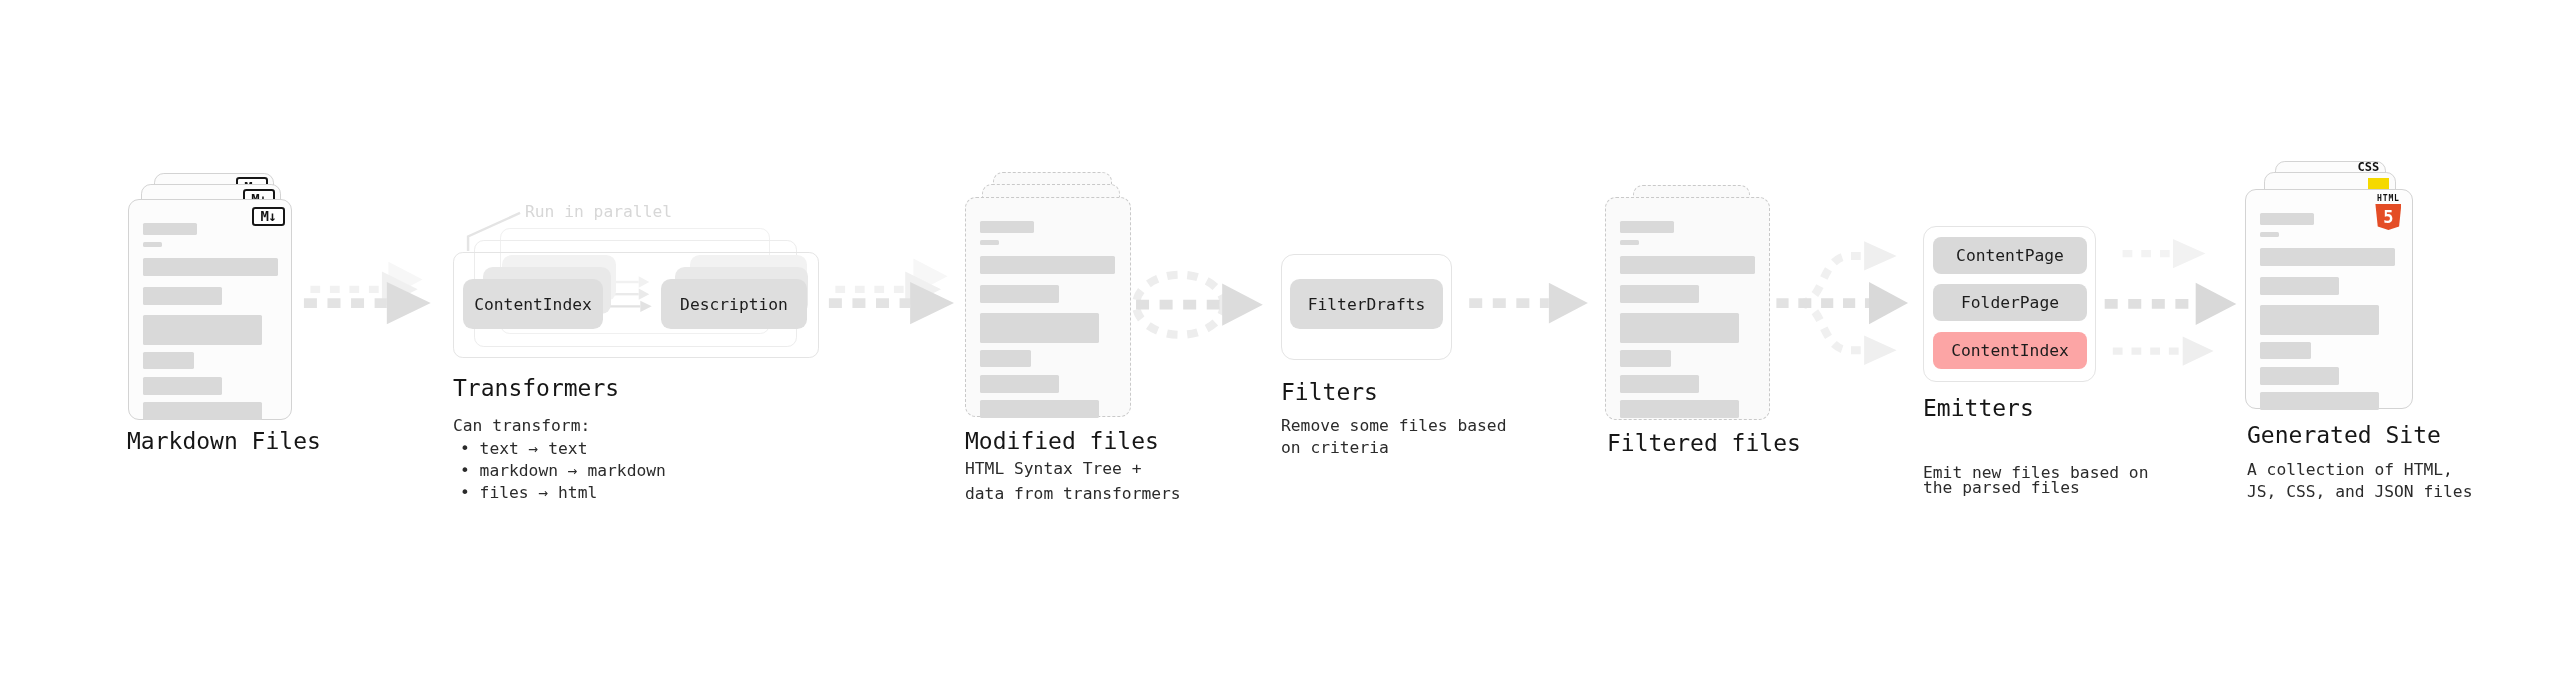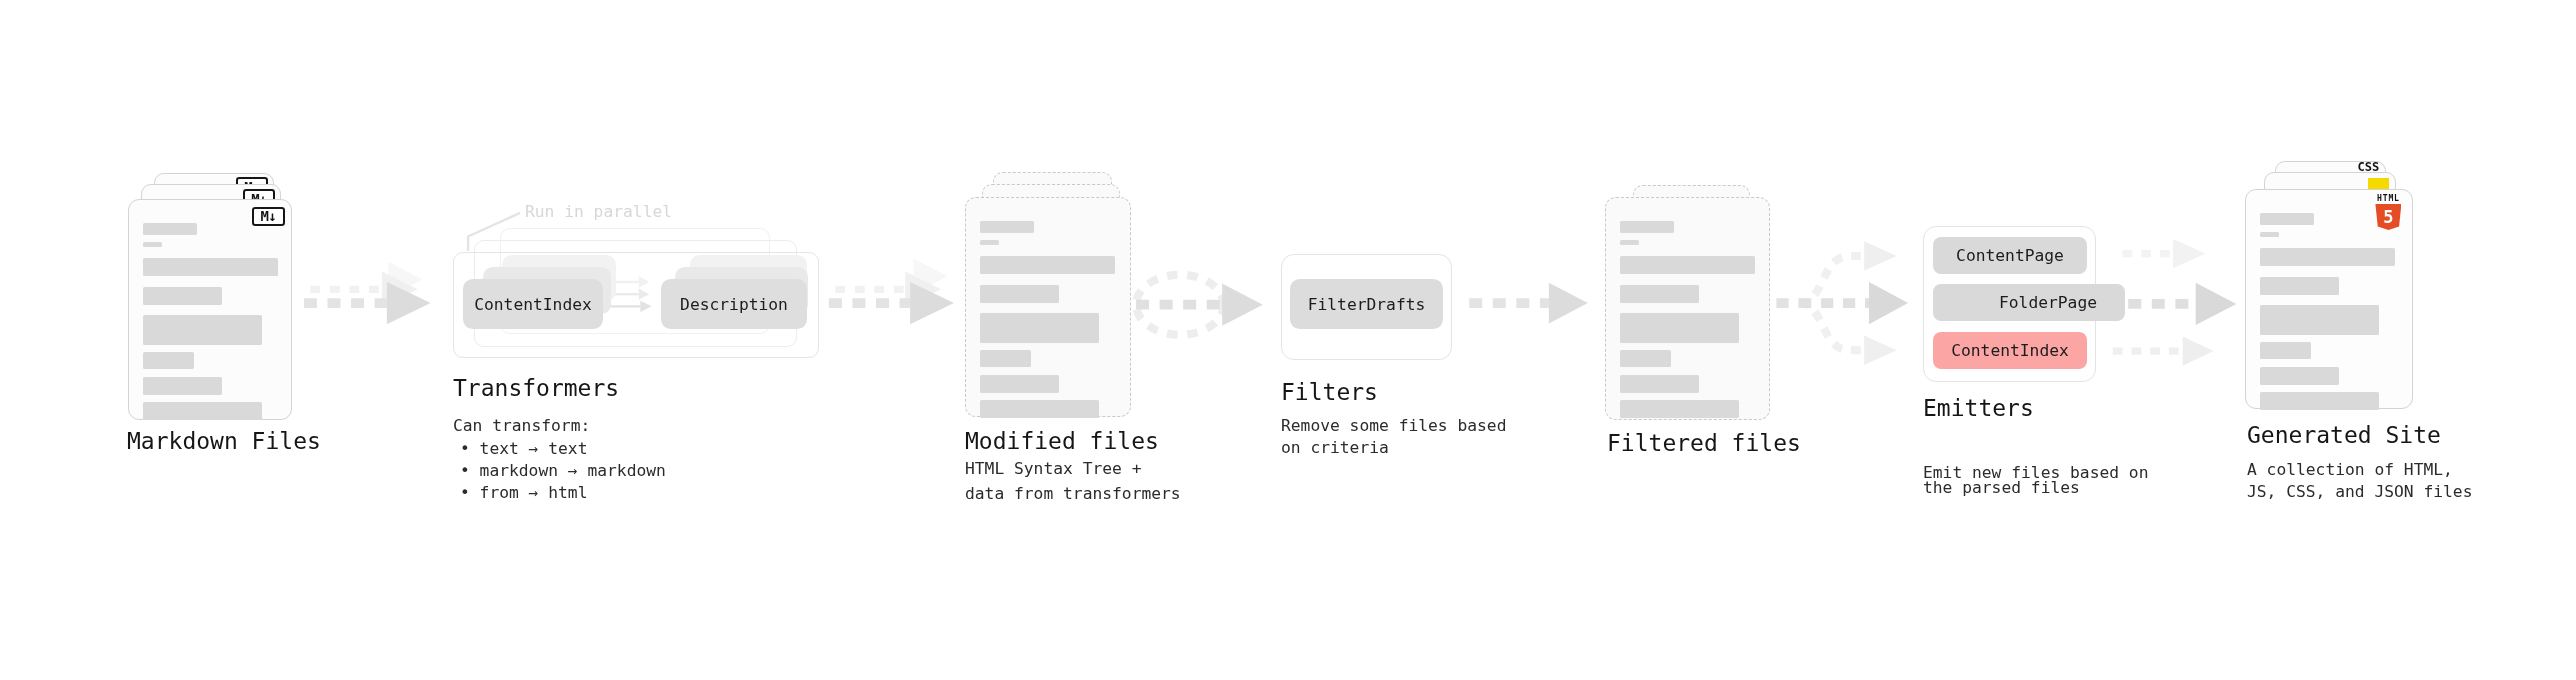--- a/index.html
+++ b/index.html
@@ -146,21 +146,21 @@
   <div class="ghost" style="left:690px;top:255px;width:117px;height:46px;background:#f2f2f2;"></div>
   <div class="ghost" style="left:483px;top:267px;width:128px;height:47px;background:#e9e9e9;"></div>
   <div class="ghost" style="left:675px;top:267px;width:133px;height:47px;background:#e9e9e9;"></div>
   <div class="graybox" style="left:463px;top:279px;width:140px;height:50px;background:#dedede;">ContentIndex</div>
   <div class="graybox" style="left:661px;top:279px;width:146px;height:50px;background:#dedede;">Description</div>
 
   <div class="title" style="left:453px;top:375px;">Transformers</div>
   <div class="body" style="left:453px;top:415px;">Can transform:</div>
   <div class="body" style="left:460px;top:438px;">• text → text</div>
   <div class="body" style="left:460px;top:460px;">• markdown → markdown</div>
-  <div class="body" style="left:460px;top:482px;">• from → html</div>
+  <div class="body" style="left:460px;top:482px;">• files → html</div>
 
   <div class="doc doc--dashed doc--back" style="left:993px;top:172px;width:119px;height:47px;"></div>
   <div class="doc doc--dashed doc--back" style="left:982px;top:184px;width:138px;height:49px;"></div>
   <div class="doc doc--dashed" style="left:965px;top:197px;width:166px;height:220px;">
     <div class="bars">
       <div class="bar b1"></div>
         <div class="bar b2"></div>
         <div class="bar b3"></div>
         <div class="bar b4"></div>
       <div class="bar b5"></div>
@@ -189,21 +189,21 @@
       <div class="bar b5"></div>
         <div class="bar b6"></div>
         <div class="bar b7"></div>
         <div class="bar b8"></div>
     </div>
   </div>
   <div class="title" style="left:1607px;top:430px;">Filtered files</div>
 
   <div class="panel" style="left:1923px;top:226px;width:173px;height:156px;"></div>
   <div class="graybox" style="left:1933px;top:237px;width:154px;height:37px;background:#d9d9d9;border-radius:8.1px;">ContentPage</div>
-  <div class="graybox" style="left:1933px;top:284px;width:154px;height:37px;background:#d9d9d9;border-radius:8.1px;padding-left:38px;">FolderPage</div>
+  <div class="graybox" style="left:1933px;top:284px;width:154px;height:37px;background:#d9d9d9;border-radius:8.1px;">FolderPage</div>
   <div class="graybox" style="left:1933px;top:332px;width:154px;height:37px;background:#fca5a5;border-radius:8.1px;">ContentIndex</div>
   <div class="title" style="left:1923px;top:395px;">Emitters</div>
   <div class="body" style="left:1923px;top:430px;margin-top:32px;">Emit new files based on</div>
   <div class="body" style="left:1923px;top:452px;margin-top:25px;">the parsed files</div>
 
   <div class="doc doc--back" style="left:2275px;top:161px;width:111px;height:47px;">
     <div class="cssbadge" style="right:6.5px;top:2.4px;">
       <div class="t">CSS</div>
       <div class="u"></div>
     </div>

